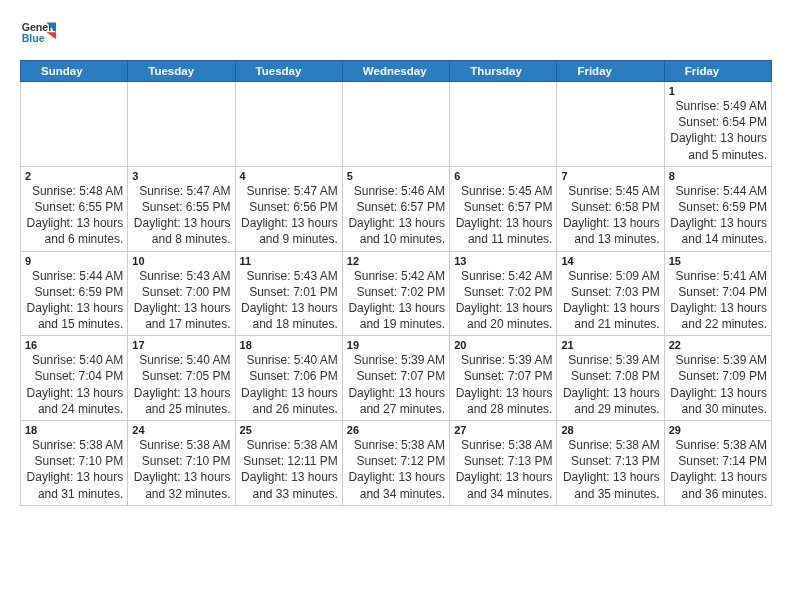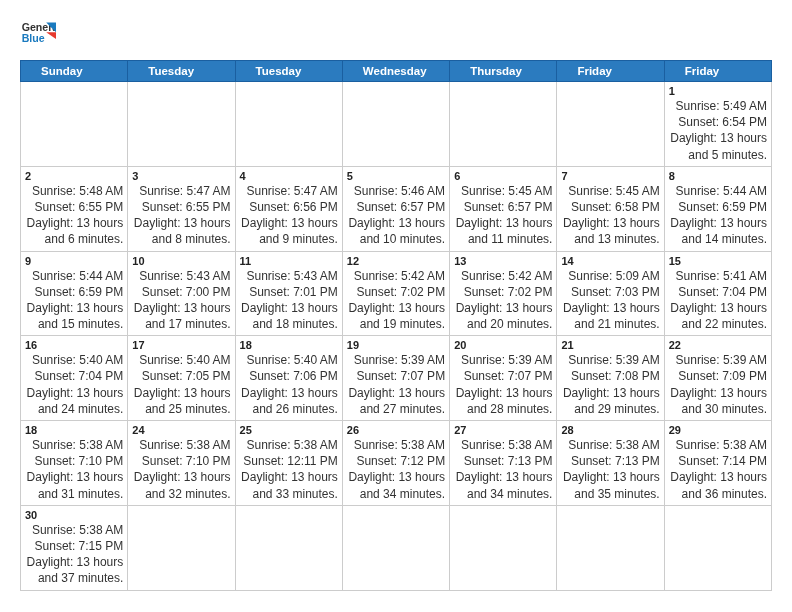--- a/index.html
+++ b/index.html
@@ -305,29 +305,15 @@
 Sunset: 7:13 PM
 Daylight: 13 hours and 35 minutes.</div>
           </td>
           <td>
             <span class="day-num">29</span>
             <div class="day-info">Sunrise: 5:38 AM
 Sunset: 7:14 PM
 Daylight: 13 hours and 36 minutes.</div>
           </td>
         </tr>
-        <tr class="last-row">
-          <td>
-            <span class="day-num">30</span>
-            <div class="day-info">Sunrise: 5:38 AM
-Sunset: 7:15 PM
-Daylight: 13 hours and 37 minutes.</div>
-          </td>
-          <td class="empty-cell"></td>
-          <td class="empty-cell"></td>
-          <td class="empty-cell"></td>
-          <td class="empty-cell"></td>
-          <td class="empty-cell"></td>
-          <td class="empty-cell"></td>
-        </tr>
       </tbody>
   </table>
 </div>
 
 </body></html>

